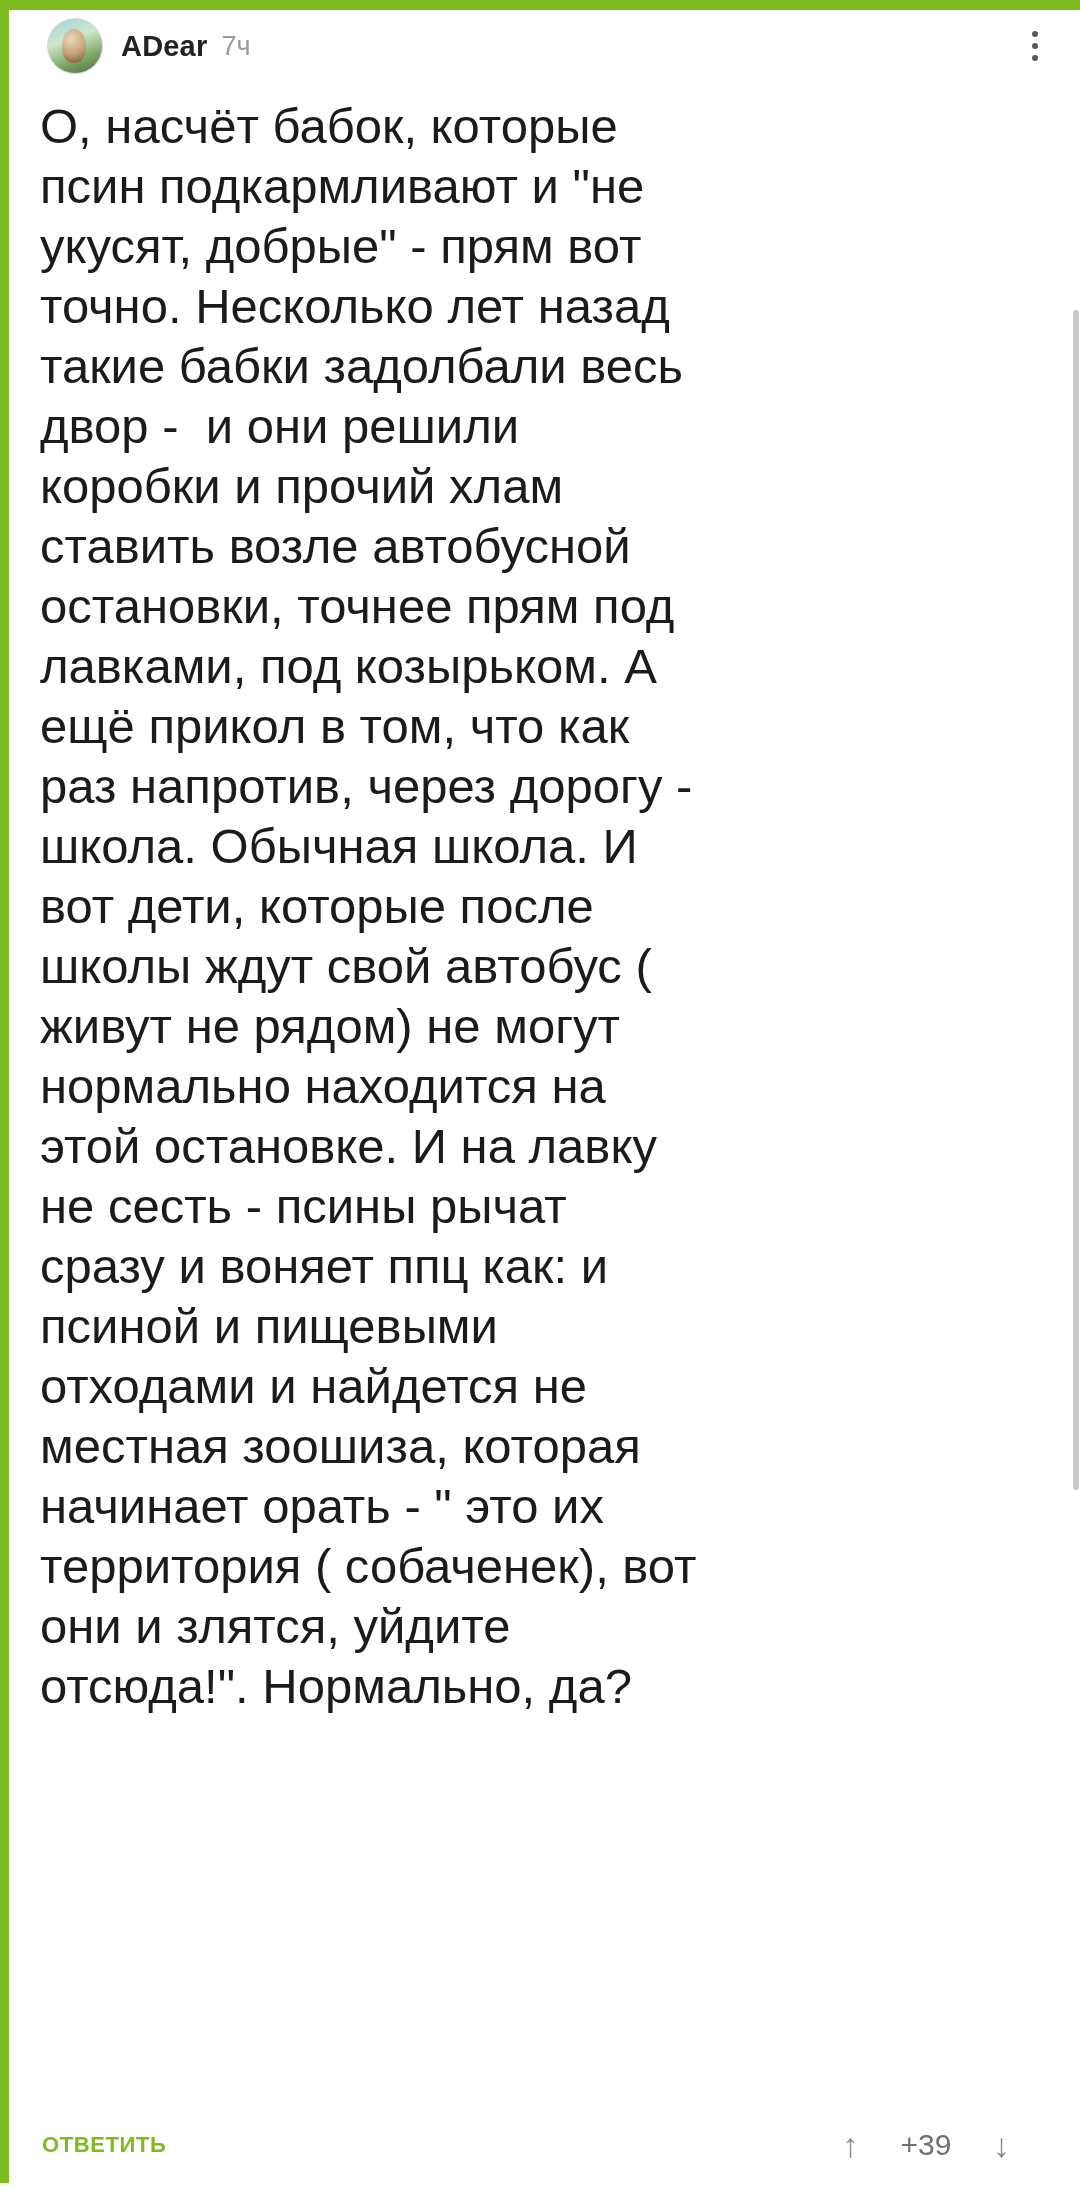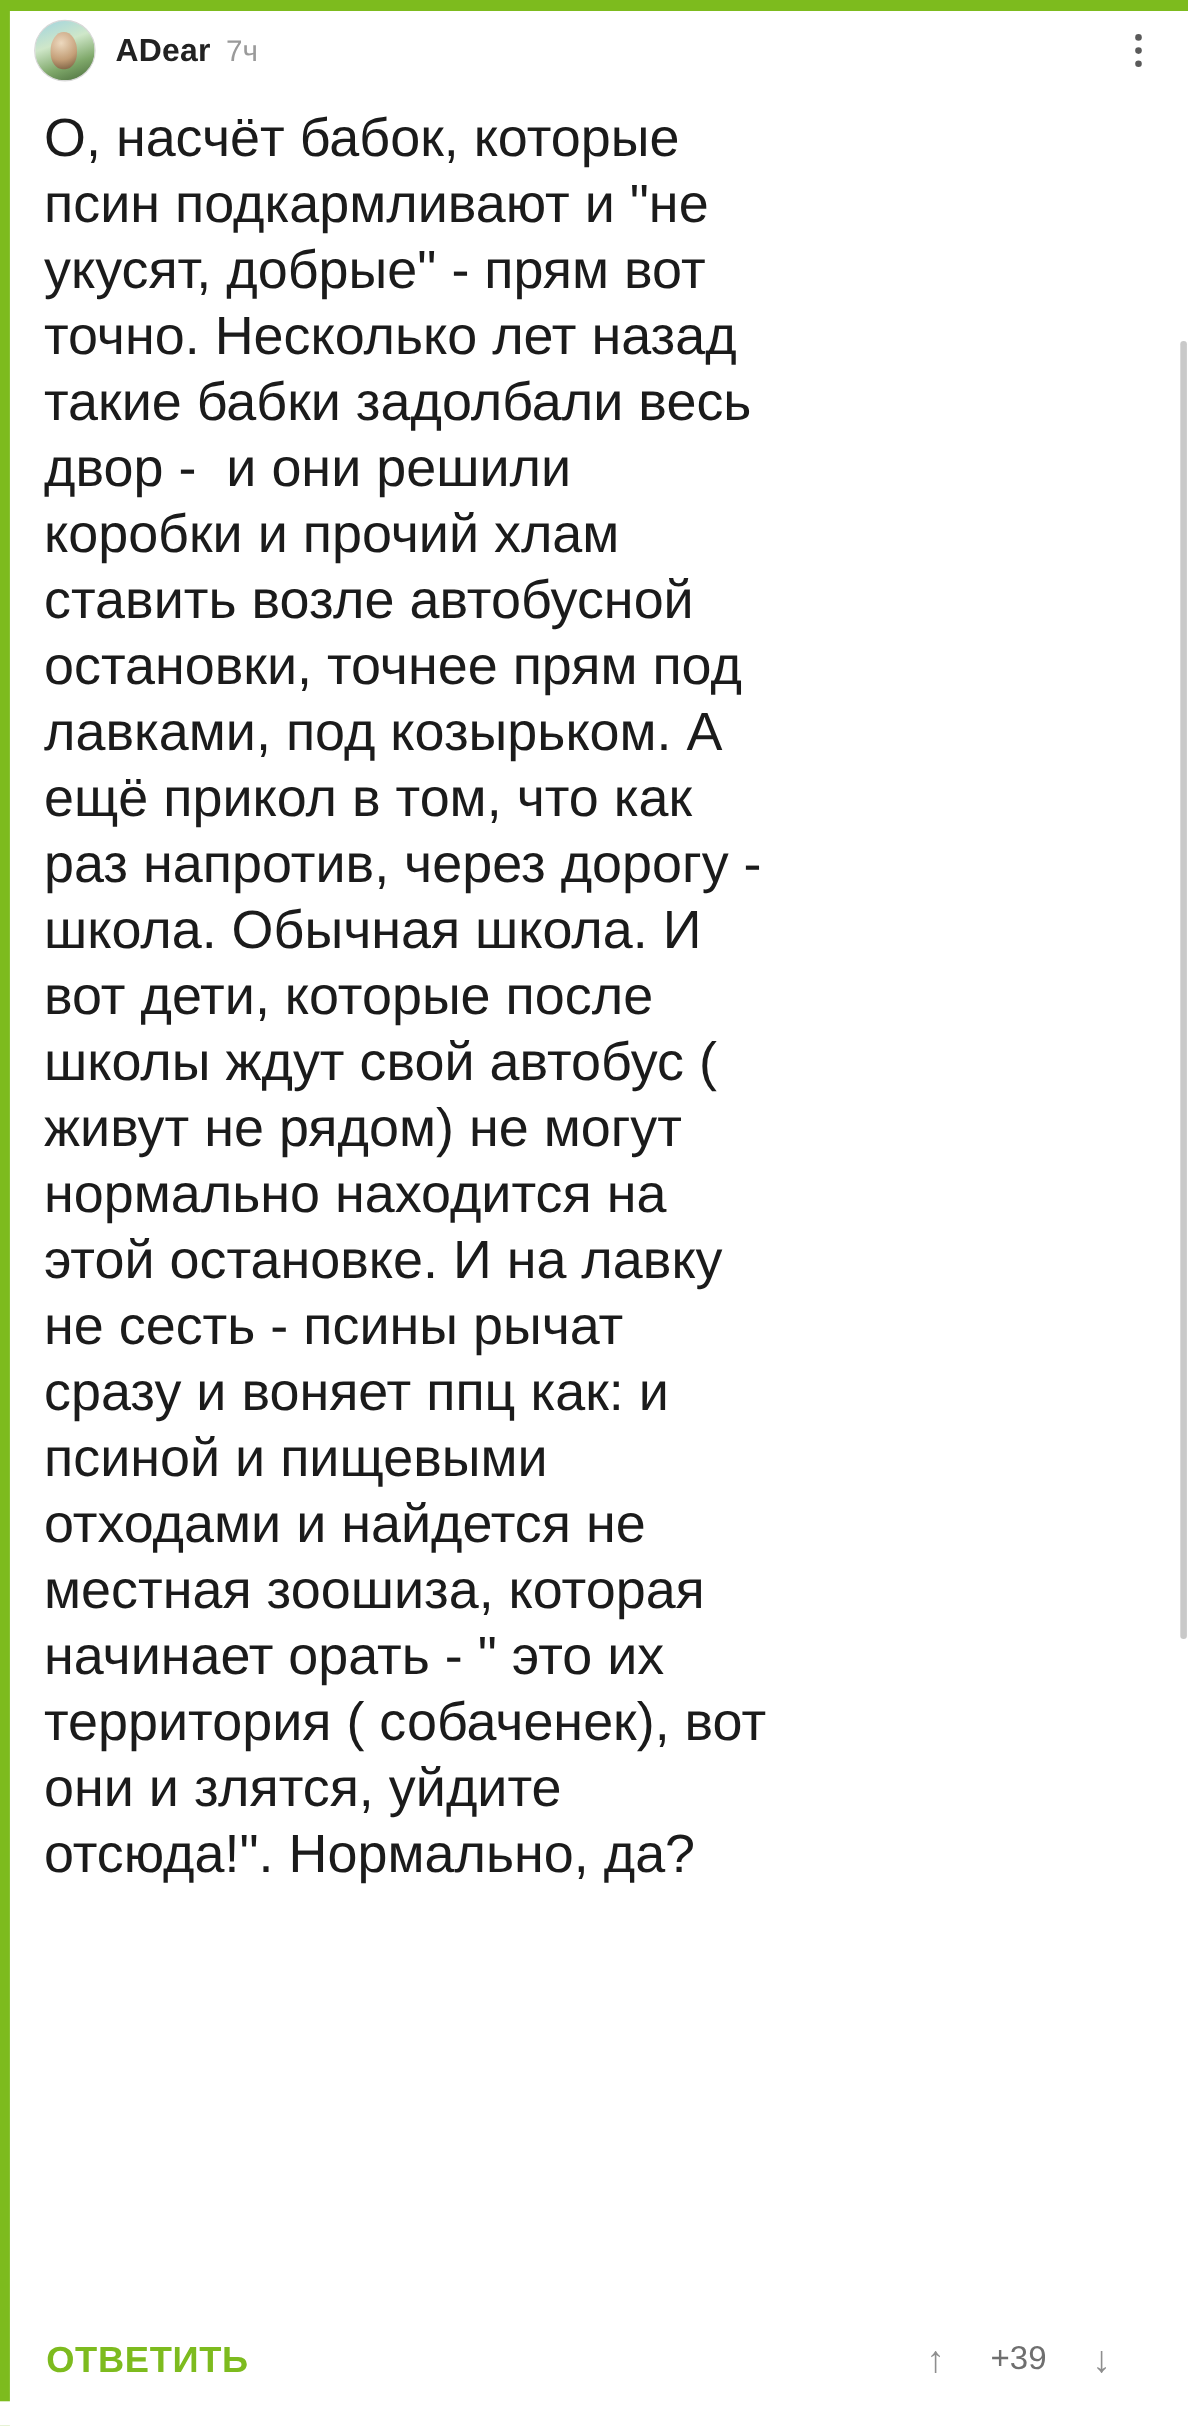--- a/index.html
+++ b/index.html
@@ -58,21 +58,21 @@
   }
   
   .post-header {
     position: absolute;
     top: 10px;
     left: 9px;
     width: 1071px;
     height: 72px;
     display: flex;
     align-items: center;
-    padding-left: 22px;
+    padding-left: 38px;
     box-sizing: border-box;
   }
   .avatar {
     width: 54px;
     height: 54px;
     border-radius: 50%;
     overflow: hidden;
     flex: 0 0 auto;
     background: linear-gradient(160deg, #9fd3e0 0%, #cfe7c9 38%, #7fa86a 70%, #486a3a 100%);
     position: relative;
@@ -137,21 +137,21 @@
     position: absolute;
     left: 40px;
     right: 30px;
     top: 2115px;
     height: 60px;
     display: flex;
     align-items: center;
     justify-content: space-between;
   }
   .reply-btn {
-    font-size: 33px;
+    font-size: 22px;
     color: #7dbb1e;
     font-weight: bold;
     letter-spacing: .6px;
     background: none;
     border: none;
     padding: 4px 2px;
     cursor: pointer;
     font-family: "Liberation Sans", sans-serif;
   }
   .rating {

